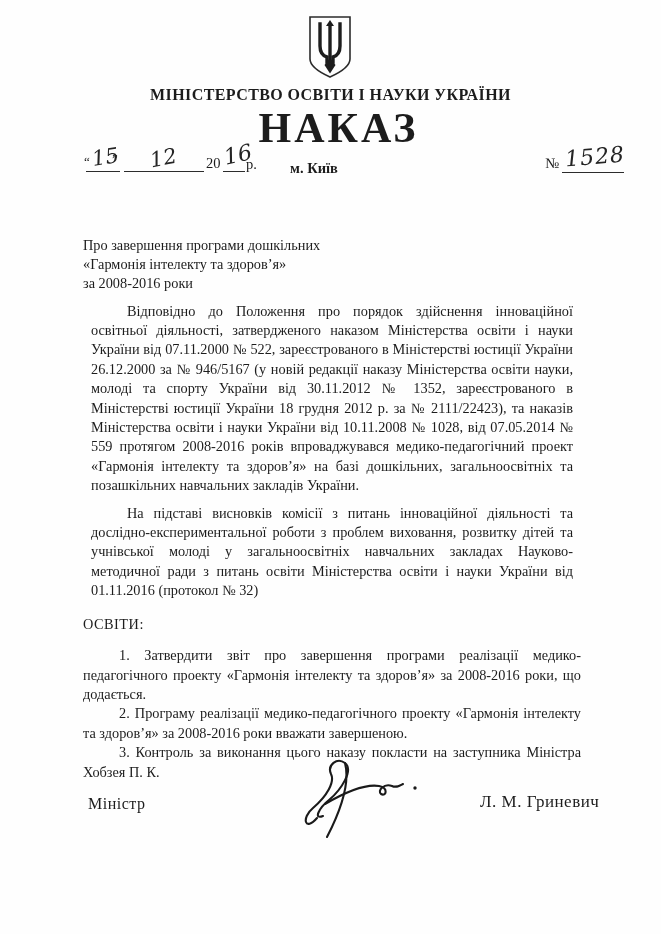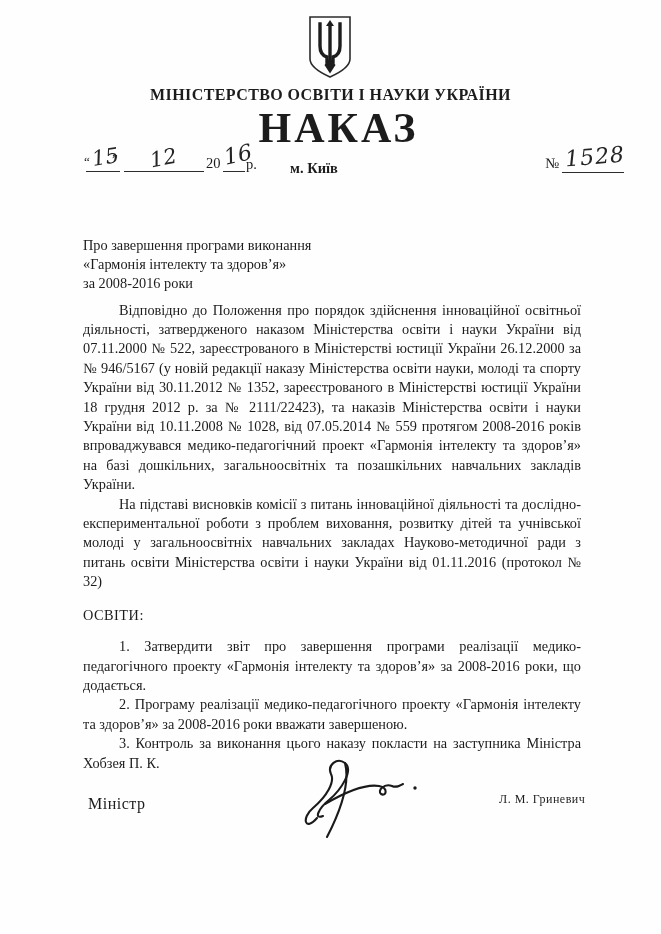--- a/index.html
+++ b/index.html
@@ -45,26 +45,26 @@
   .d-ysuffix{left:246px;top:16px;font-weight:normal !important;}
   .d-city{left:290px;top:20px;font-size:14.5px;}
   .d-numsign{left:545px;top:15px;font-weight:normal !important;font-size:14.5px;}
   
   .content{
     position:absolute;left:83px;top:236px;width:498px;
     font-size:14.3px;line-height:19.4px;
   }
   .subject{margin:0 0 7px 0;}
   .subject div{line-height:19.2px;}
-  p.body-par{margin:0;text-align:justify;text-indent:36px;}
+  p.body-par{margin:8px;text-align:justify;text-indent:36px;}
   .order-heading{margin:14px 0 12px 0;letter-spacing:.5px;}
   p.order-item{margin:0;text-align:justify;text-indent:36px;}
   
   .sig-position{position:absolute;left:88px;top:795px;font-size:16px;letter-spacing:.5px;}
-  .sig-name{position:absolute;left:499px;top:792px;font-size:12px;letter-spacing:.5px;white-space:nowrap;}
+  .sig-name{position:absolute;left:480px;top:792px;font-size:17px;letter-spacing:.5px;white-space:nowrap;}
   .sig-scribble{position:absolute;left:293px;top:742px;width:150px;height:100px;}
 </style>
 </head>
 <body>
 
 <div class="page">
 
   <svg class="emblem" viewBox="0 0 46 64" xmlns="http://www.w3.org/2000/svg">
     <path d="M3 2 H43 V44 Q43 53 23 62 Q3 53 3 44 Z" fill="none" stroke="#2b2b2b" stroke-width="1.6"></path>
     <g fill="none" stroke="#1d1d1d" stroke-width="3.4" stroke-linecap="square">
@@ -97,21 +97,21 @@
     <span class="printed d-city">м. Київ</span>
 
     <span class="printed d-numsign">№</span>
     <span class="hand h-num">1528</span>
     <span class="u-line ul-num"></span>
   </div>
 
   <div class="content">
 
     <div class="subject">
-      <div>Про завершення програми виконання</div>
+      <div>Про завершення програми дошкільних</div>
       <div>«Гармонія інтелекту та здоров’я»</div>
       <div>за 2008-2016 роки</div>
     </div>
 
     <p class="body-par">Відповідно до Положення про порядок здійснення інноваційної освітньої діяльності, затвердженого наказом Міністерства освіти і науки України від 07.11.2000 № 522, зареєстрованого в Міністерстві юстиції України 26.12.2000 за № 946/5167 (у новій редакції наказу Міністерства освіти науки, молоді та спорту України від 30.11.2012 № 1352, зареєстрованого в Міністерстві юстиції України 18 грудня 2012 р. за № 2111/22423), та наказів Міністерства освіти і науки України від 10.11.2008 № 1028, від 07.05.2014 № 559 протягом 2008-2016 років впроваджувався медико-педагогічний проект «Гармонія інтелекту та здоров’я» на базі дошкільних, загальноосвітніх та позашкільних навчальних закладів України.</p>
     <p class="body-par">На підставі висновків комісії з питань інноваційної діяльності та дослідно-експериментальної роботи з проблем виховання, розвитку дітей та учнівської молоді у загальноосвітніх навчальних закладах Науково-методичної ради з питань освіти Міністерства освіти і науки України від 01.11.2016 (протокол № 32)</p>
 
     <div class="order-heading">ОСВІТИ:</div>
 
     <p class="order-item">1. Затвердити звіт про завершення програми реалізації медико-педагогічного проекту «Гармонія інтелекту та здоров’я» за 2008-2016 роки, що додається.</p>

